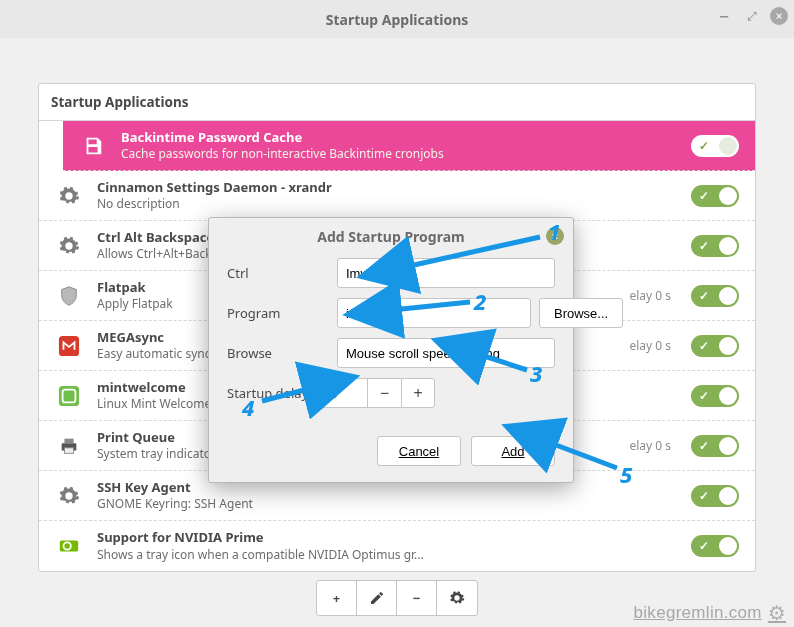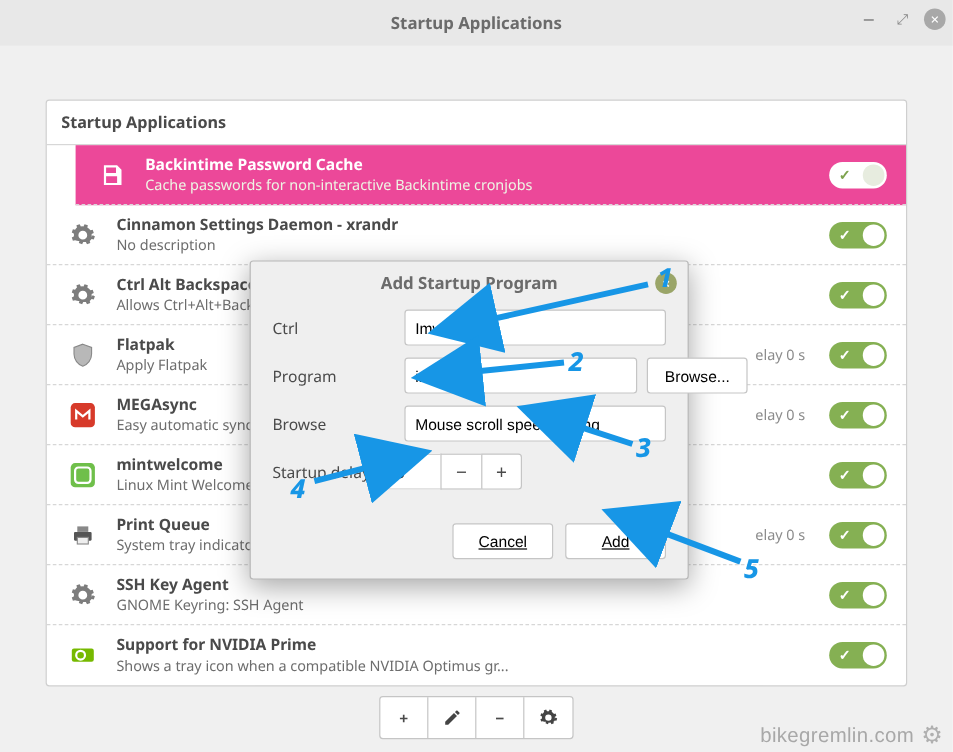--- a/index.html
+++ b/index.html
@@ -248,20 +248,21 @@
 
   
   .watermark {
     position: absolute;
     right: 8px; bottom: 2px;
     font-size: 17px;
     color: #a8a8a8;
     font-family: sans-serif;
     display: flex; align-items: center; gap: 6px;
     letter-spacing: 0.3px;
+    text-decoration: underline;
   }
   .watermark .gear {
     font-size: 20px;
     color: #b0b0b0;
   }
 
   
   .annot-layer {
     position: absolute;
     left: 0; top: 0;

